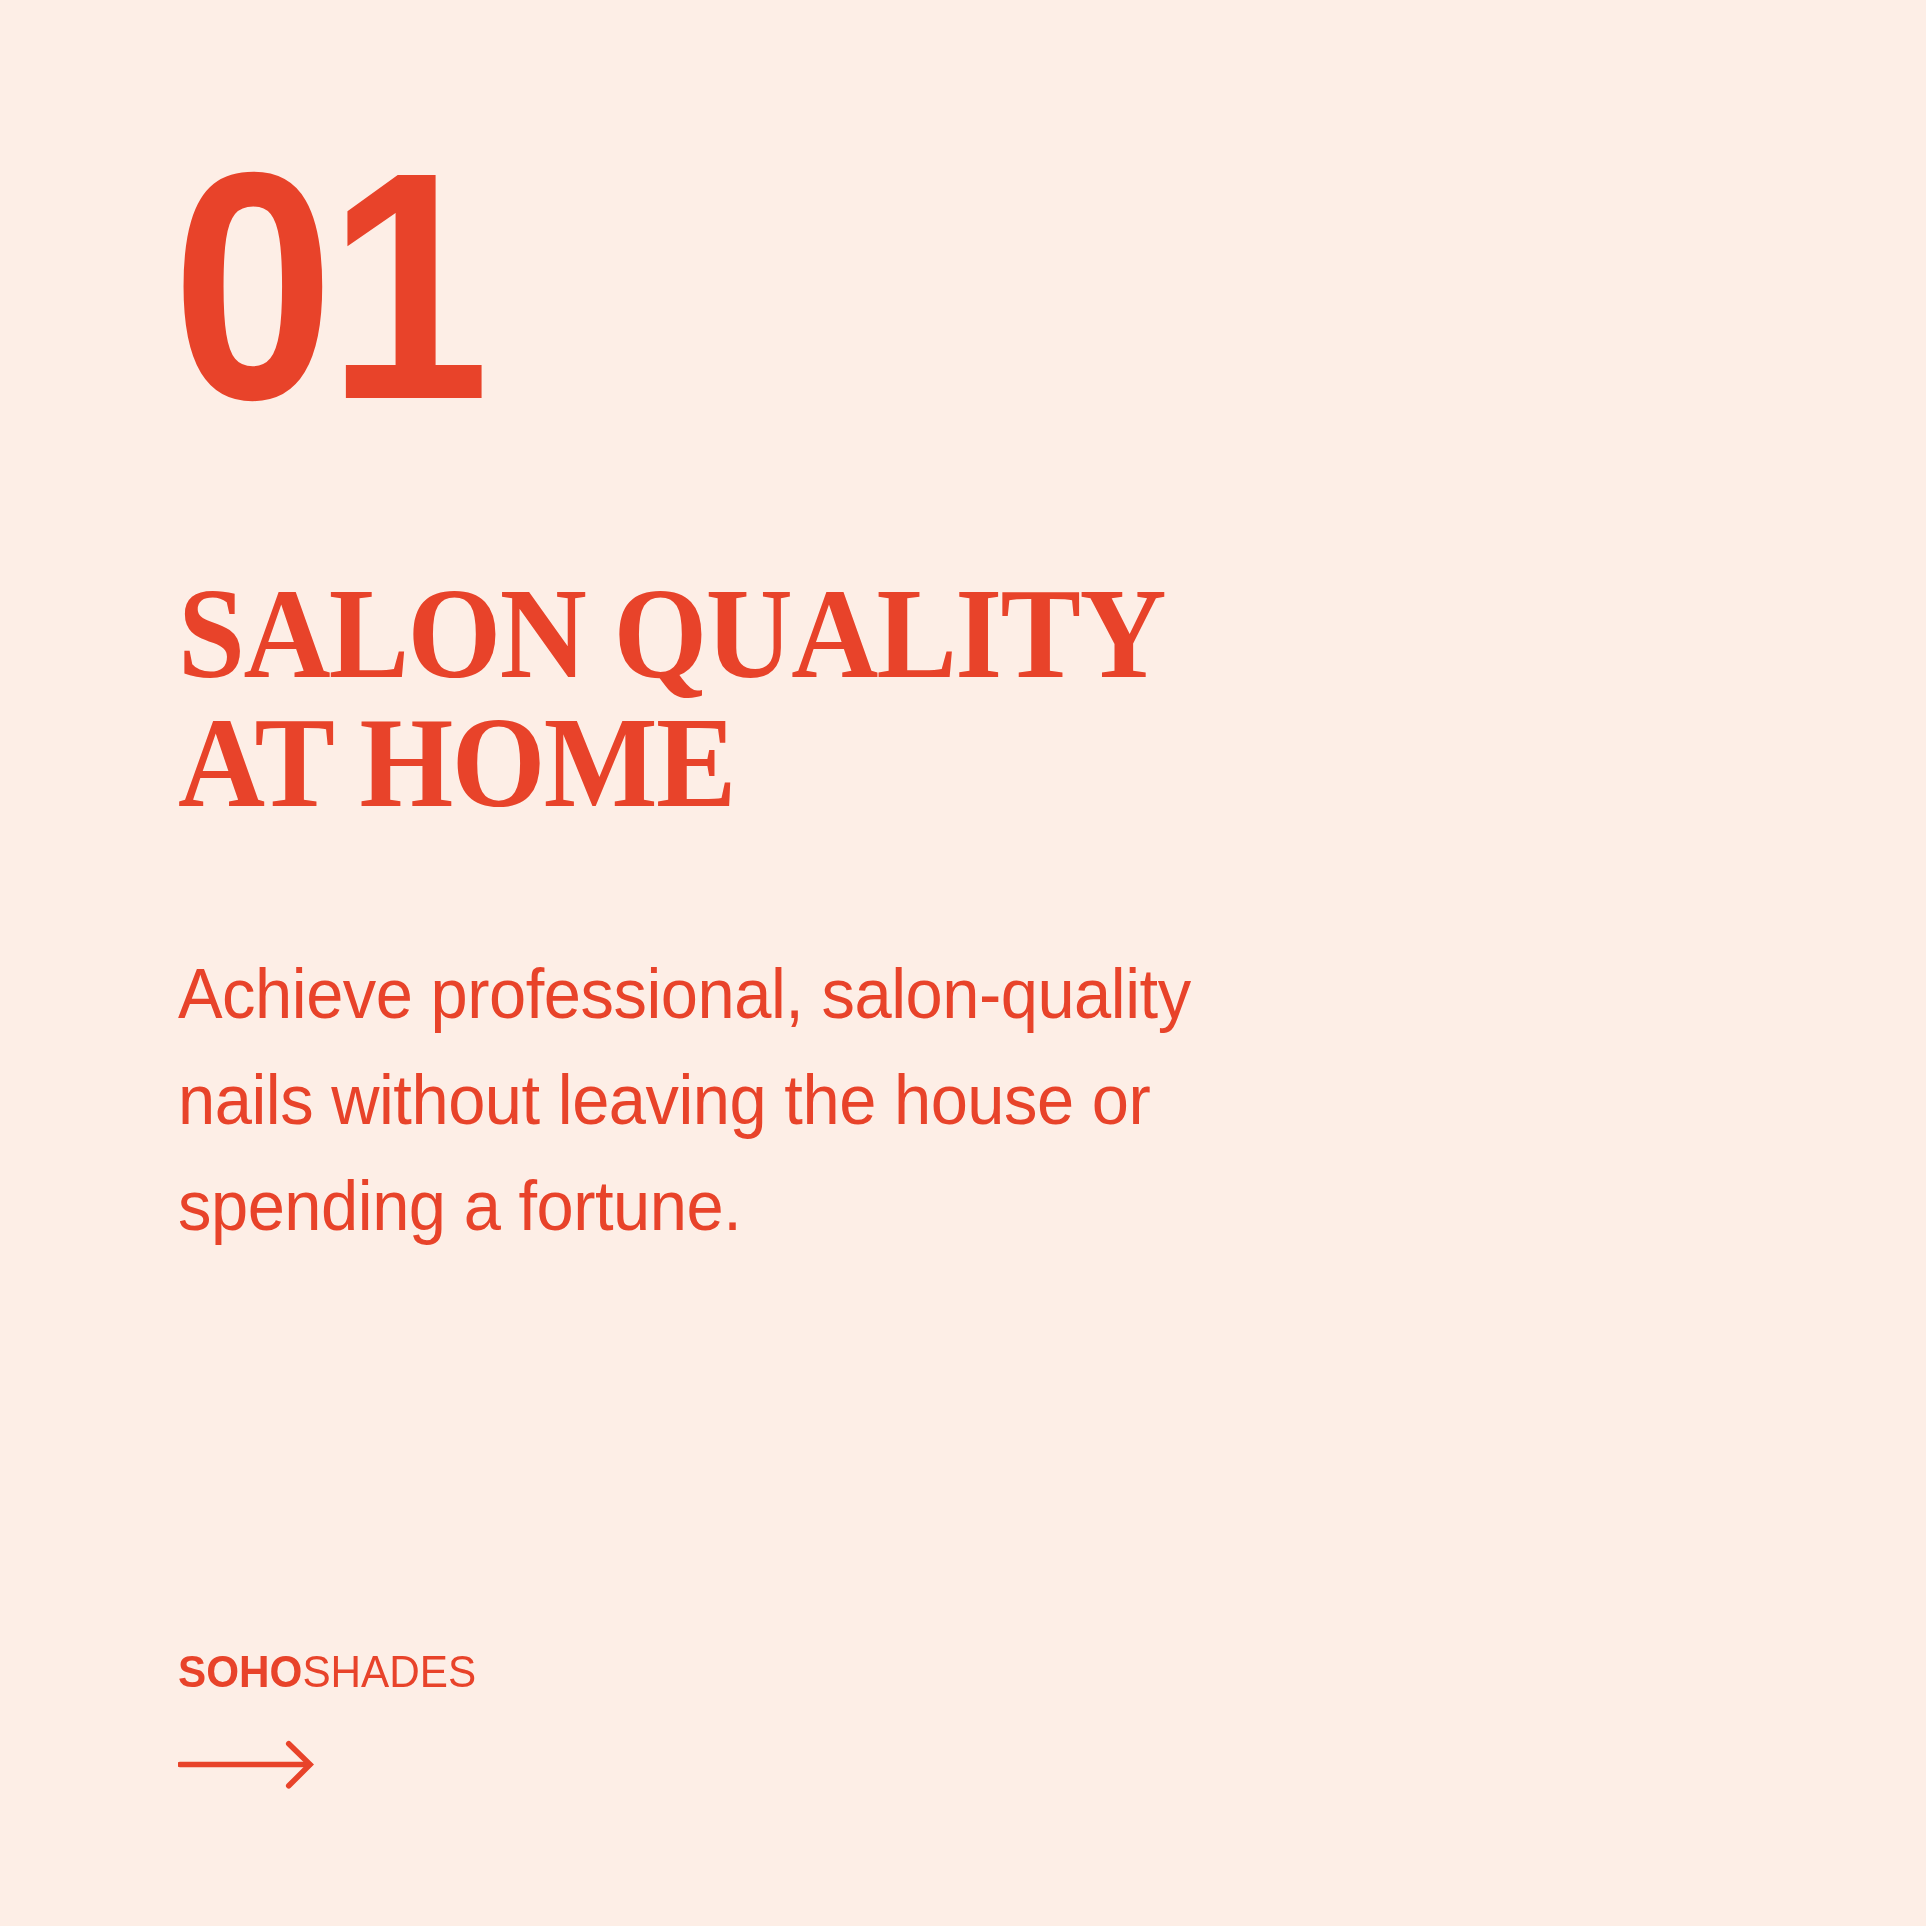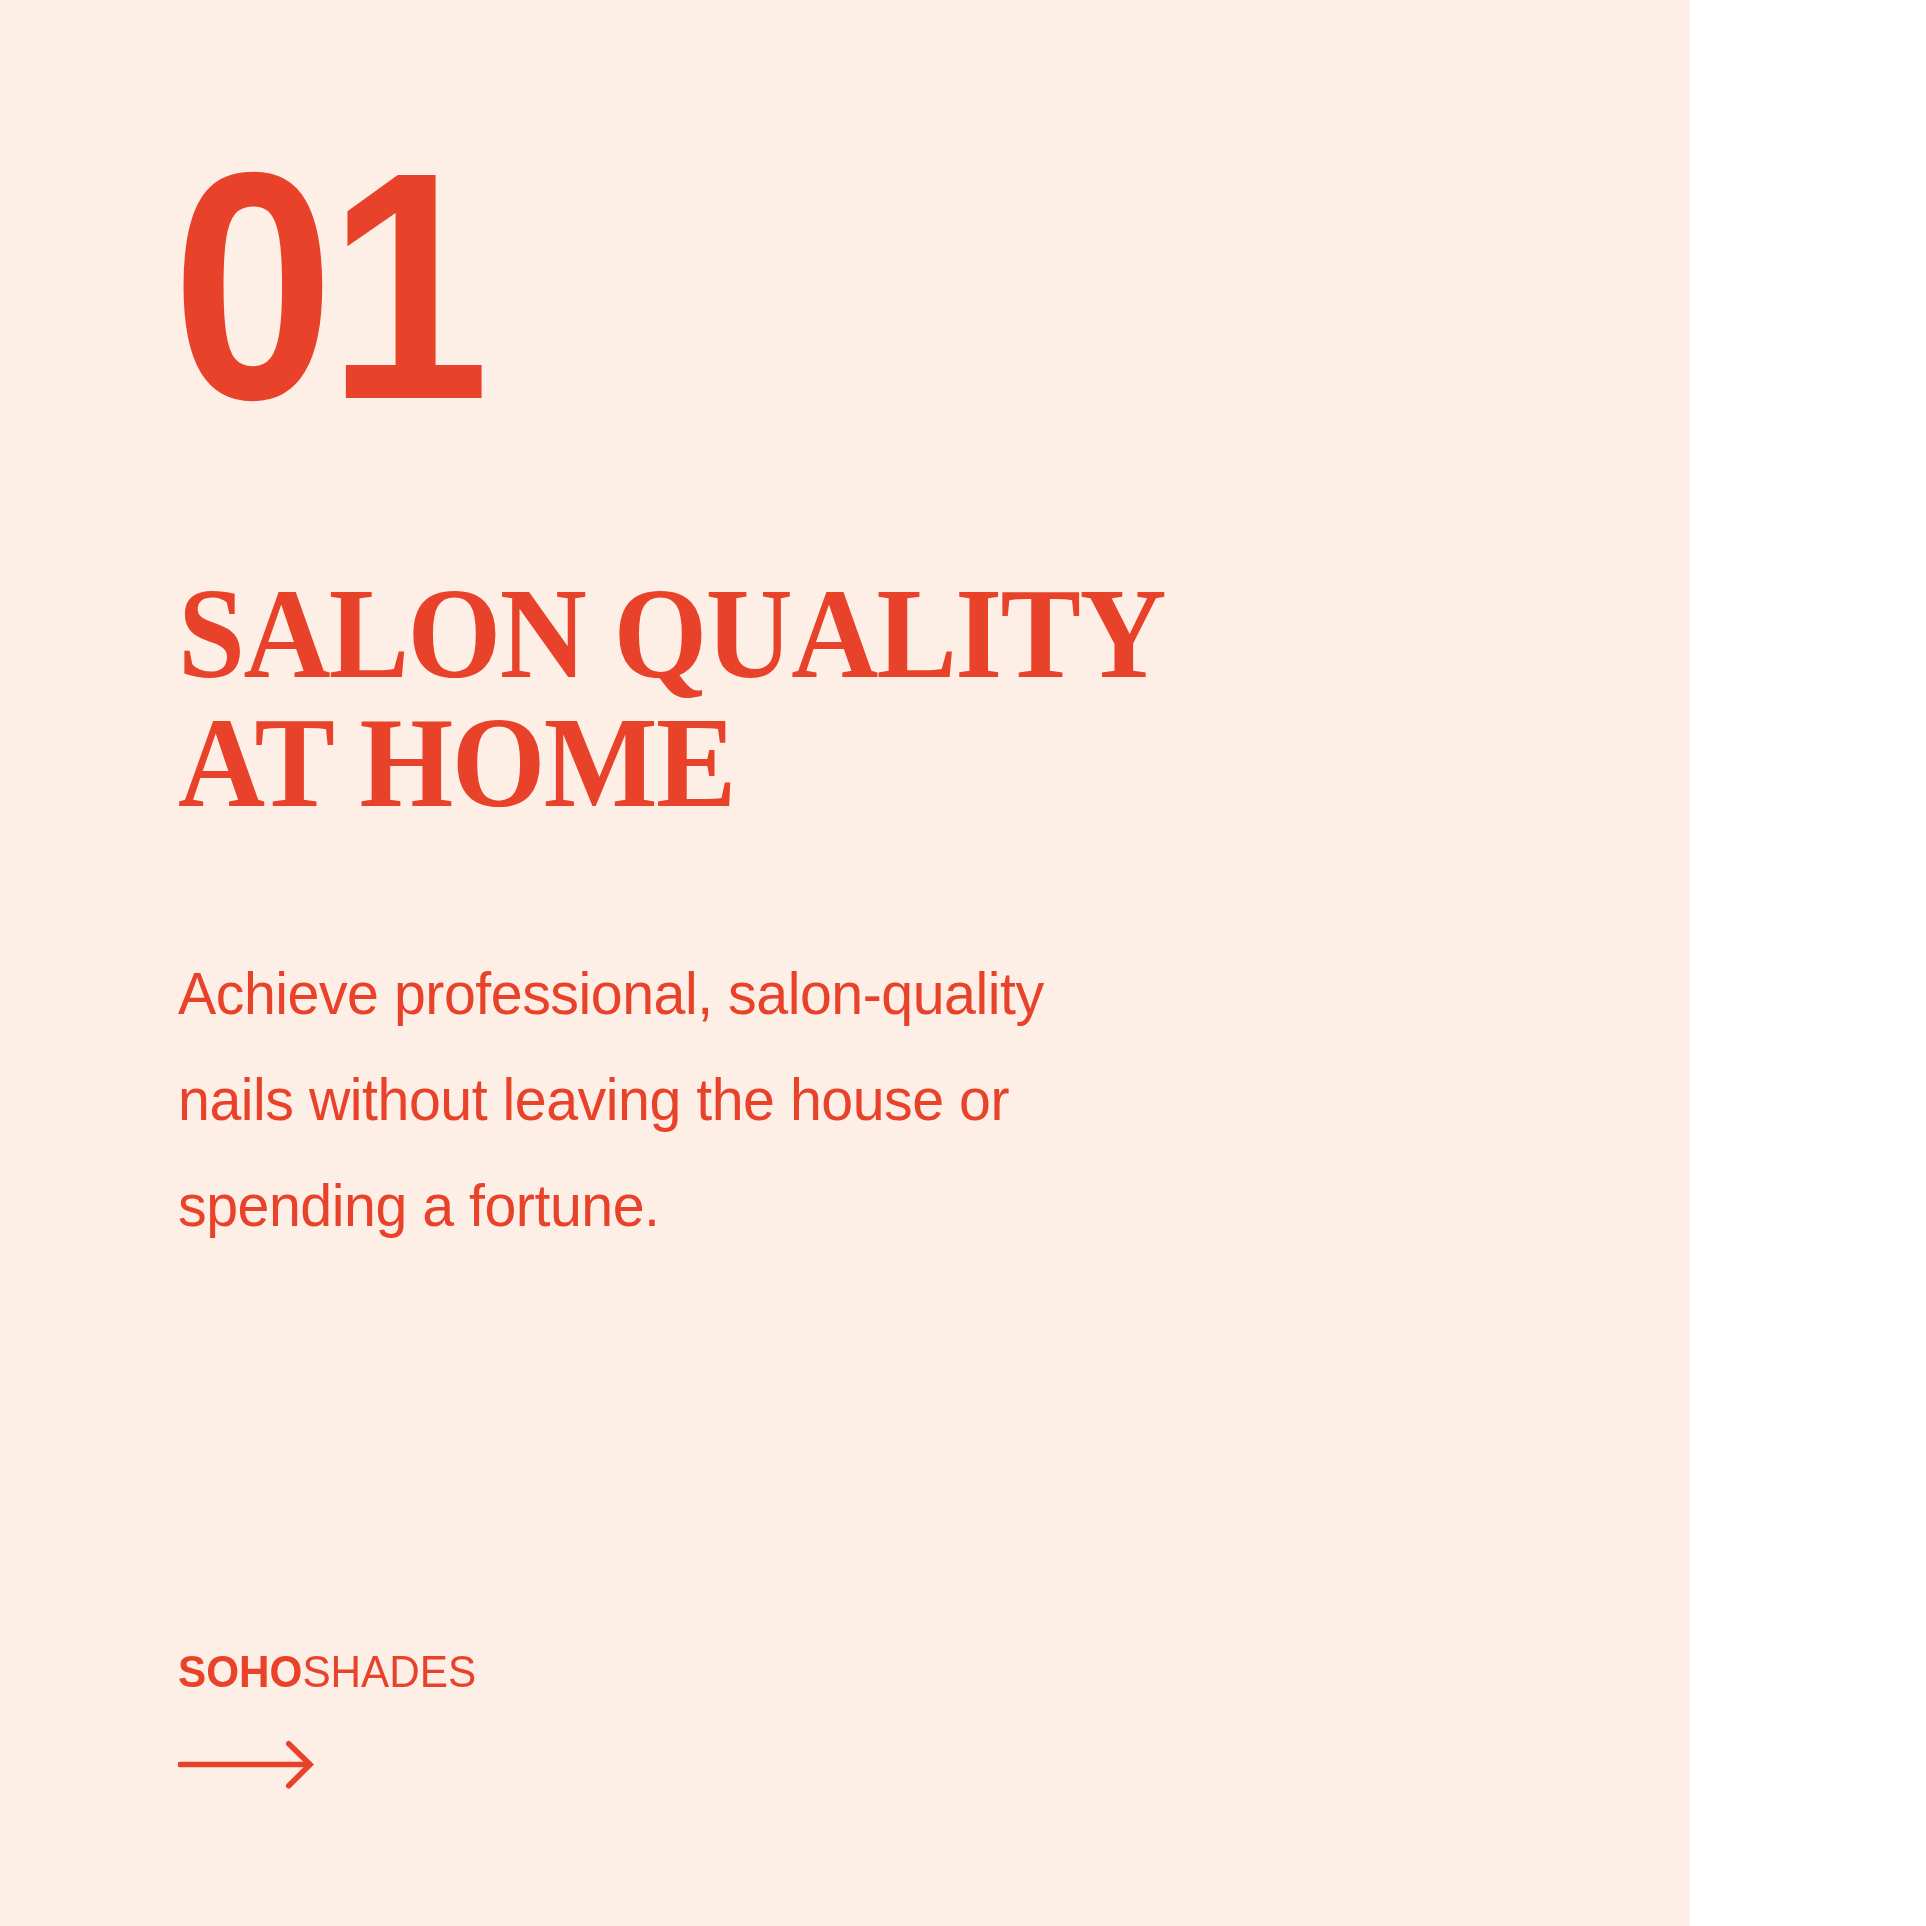--- a/index.html
+++ b/index.html
@@ -8,21 +8,21 @@
   }
 
   body {
     background: #ffffff;
     font-family: "Liberation Sans", sans-serif;
   }
 
   
   #slide {
     position: relative;
-    width: 1690px;
+    width: 1926px;
     height: 1926px;
     background: #FDEEE6;
     overflow: hidden;
     box-sizing: border-box;
   }
 
   
   #step-number {
     position: absolute;
     left: 172px;
@@ -60,21 +60,21 @@
 
   
   #body-copy {
     position: absolute;
     left: 178px;
     top: 941px;
     width: 1248px;
     color: #E8432A;
     font-family: "Liberation Sans", sans-serif;
     font-weight: 400;
-    font-size: 60px;
+    font-size: 70px;
     line-height: 106px;
     letter-spacing: -0.5px;
   }
   #body-copy .bd-line {
     display: block;
     transform: scaleX(0.955);
     transform-origin: left center;
     white-space: nowrap;
   }
 

